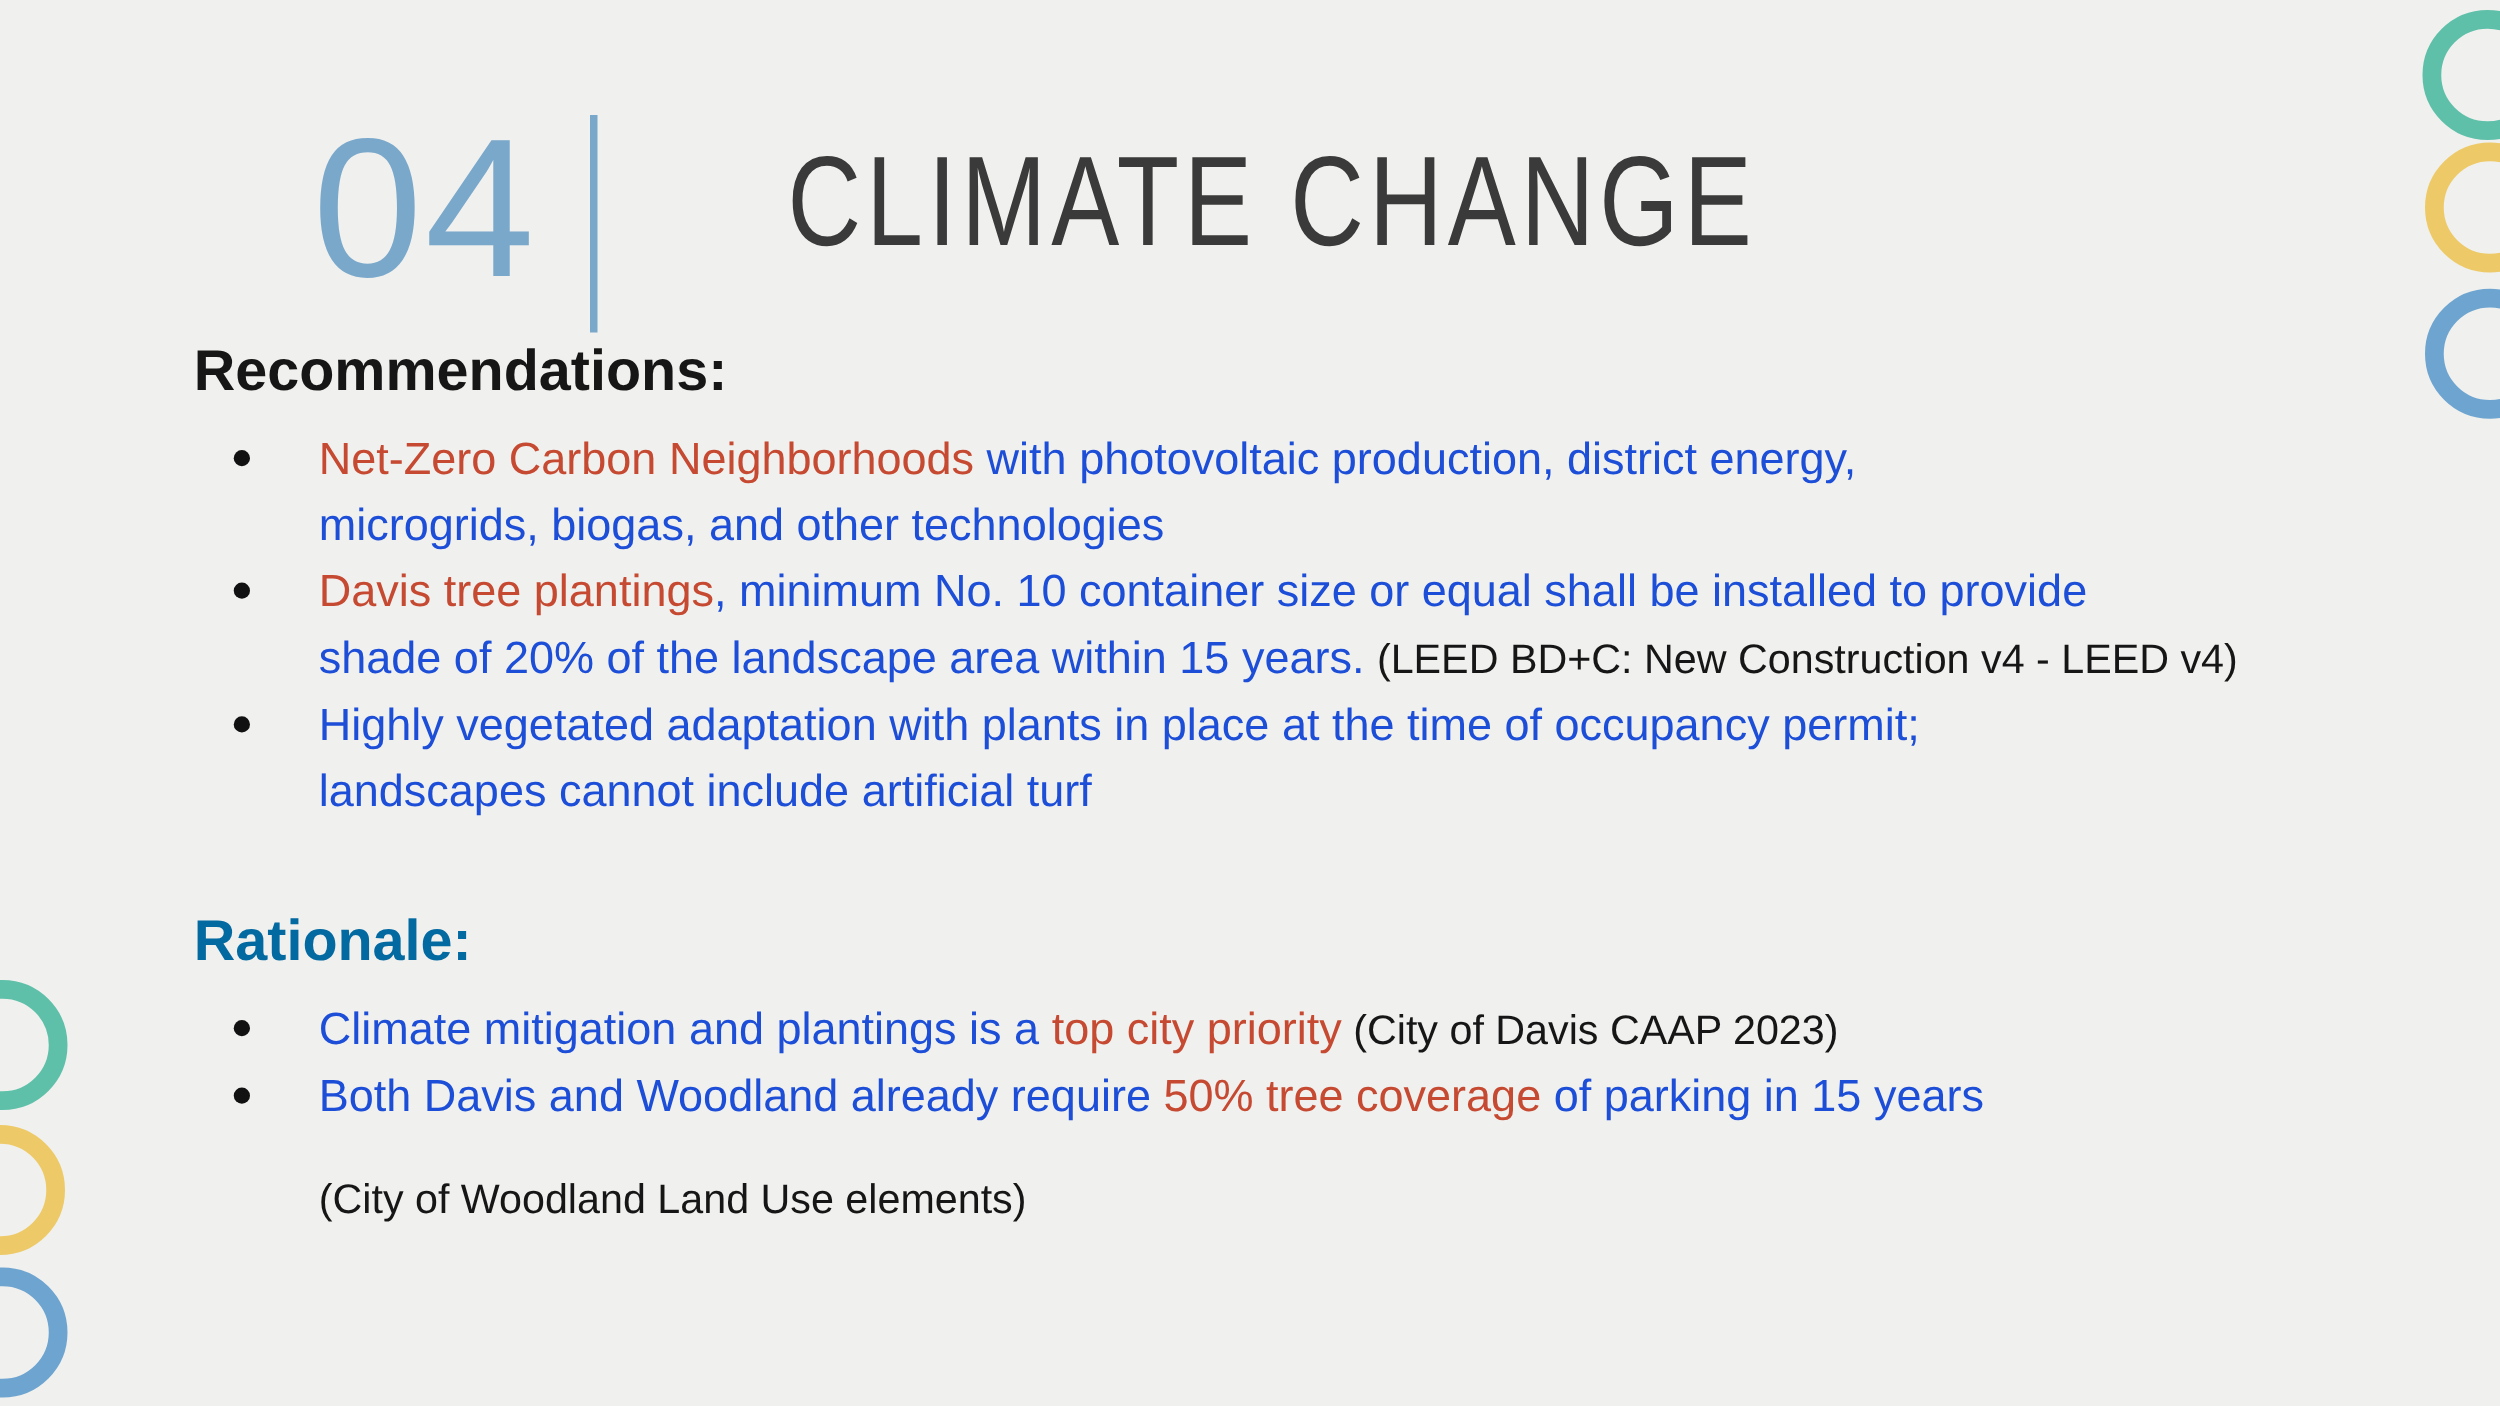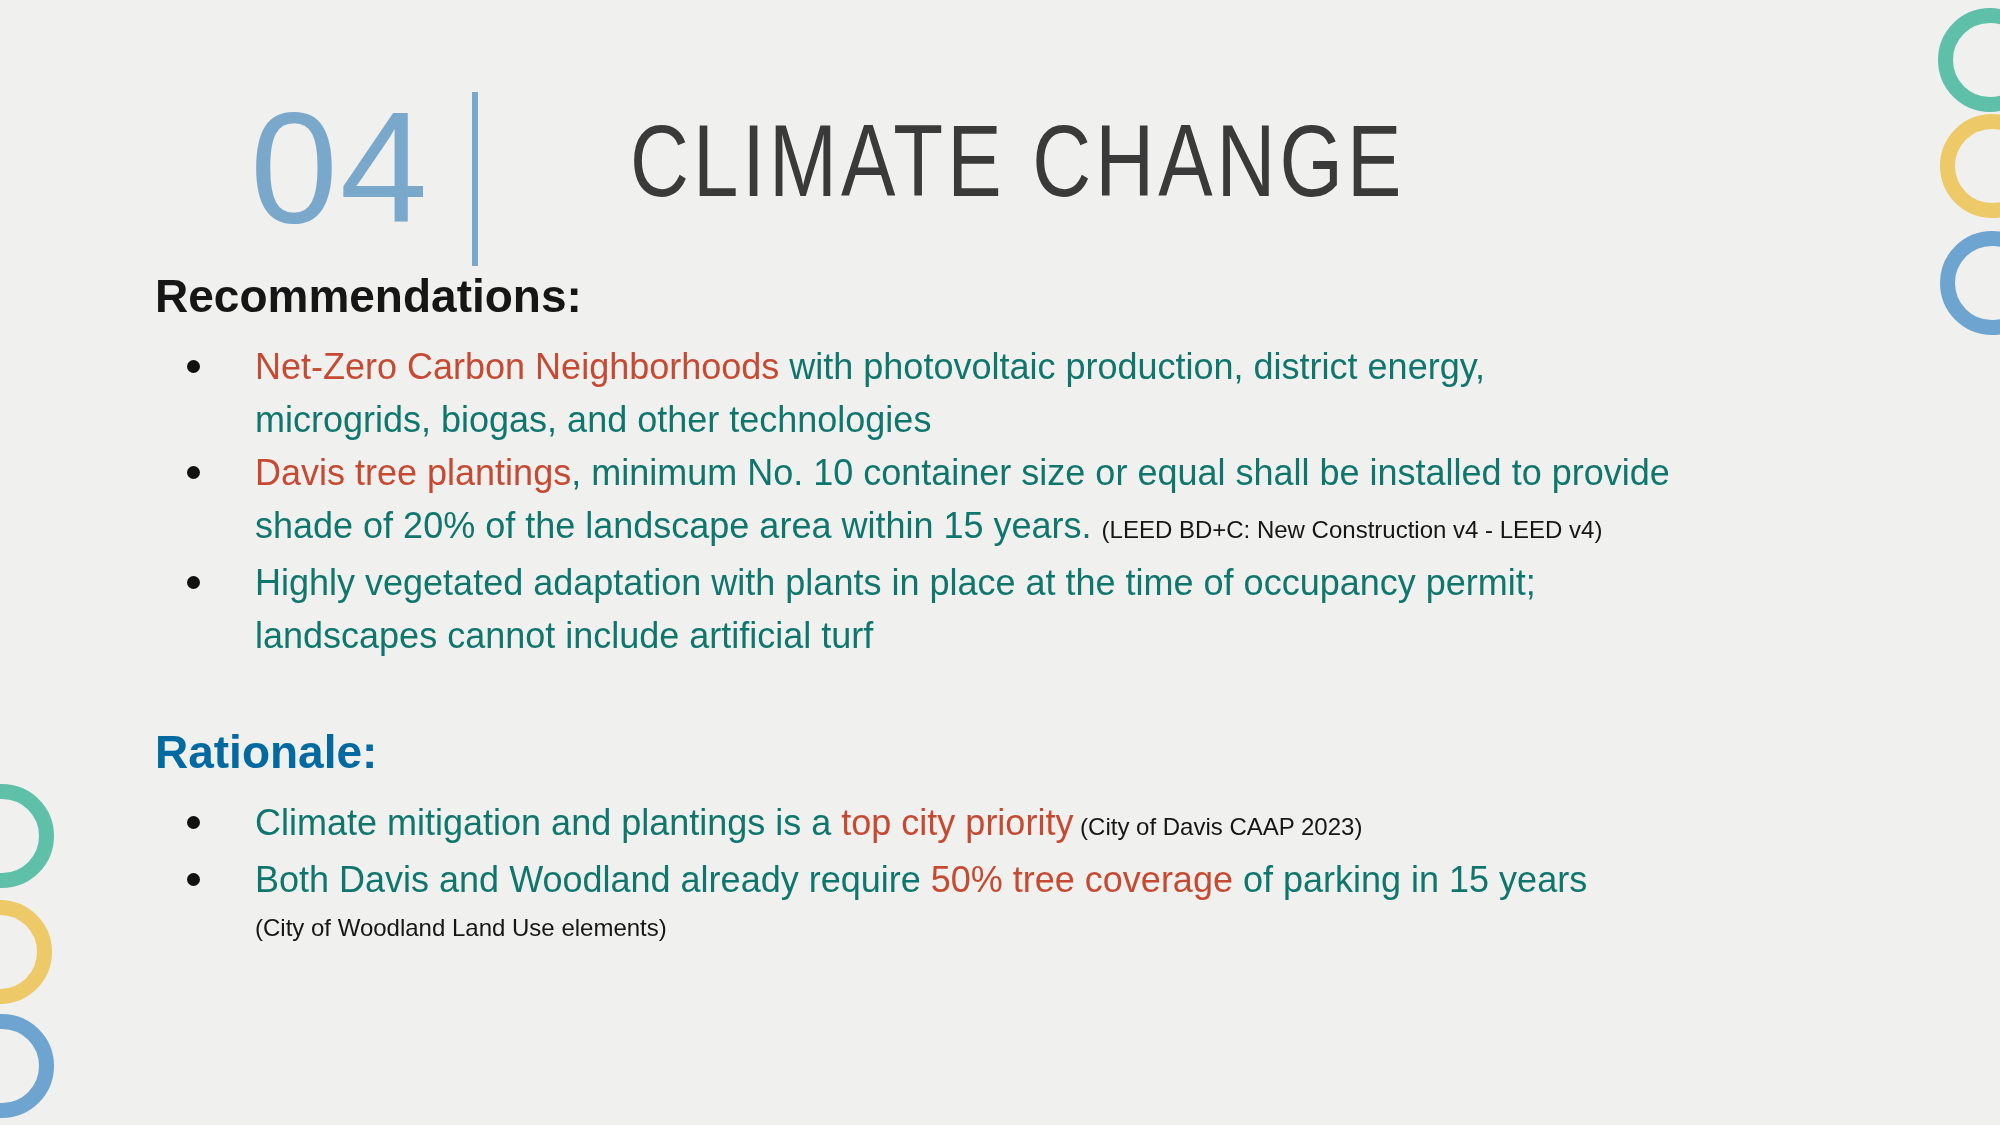--- a/index.html
+++ b/index.html
@@ -85,33 +85,34 @@
     position: relative;
     padding-left: 100px;
     font-size: 36px;
     line-height: 53px;
     color: #161616;
     white-space: nowrap;
   }
   .bullet-line.small-line {
     font-size: 27px;
     line-height: 42px;
+    margin-top: 35px;
   }
   .bullet-dot {
     position: absolute;
     left: 32px;
     top: 20px;
     width: 13px;
     height: 13px;
     border-radius: 50%;
     background: #111;
   }
-  .seg-normal { color: #0f766e; }
+  .seg-normal { color: #1d4ed8; }
   .seg-red    { color: var(--accent-red, #c64a32); }
-  .seg-small  { color: #161616; font-size: 24px; }
+  .seg-small  { color: #161616; font-size: 33px; }
 </style>
 </head>
 <body>
 
 <div class="slide" style="background: rgb(240, 240, 238);">
 
   <div class="ring tr-1" style="border-color: rgb(95, 192, 169);"></div>
   <div class="ring tr-2" style="border-color: rgb(237, 202, 103);"></div>
   <div class="ring tr-3" style="border-color: rgb(110, 165, 208);"></div>
   <div class="ring bl-1" style="border-color: rgb(95, 192, 169);"></div>

